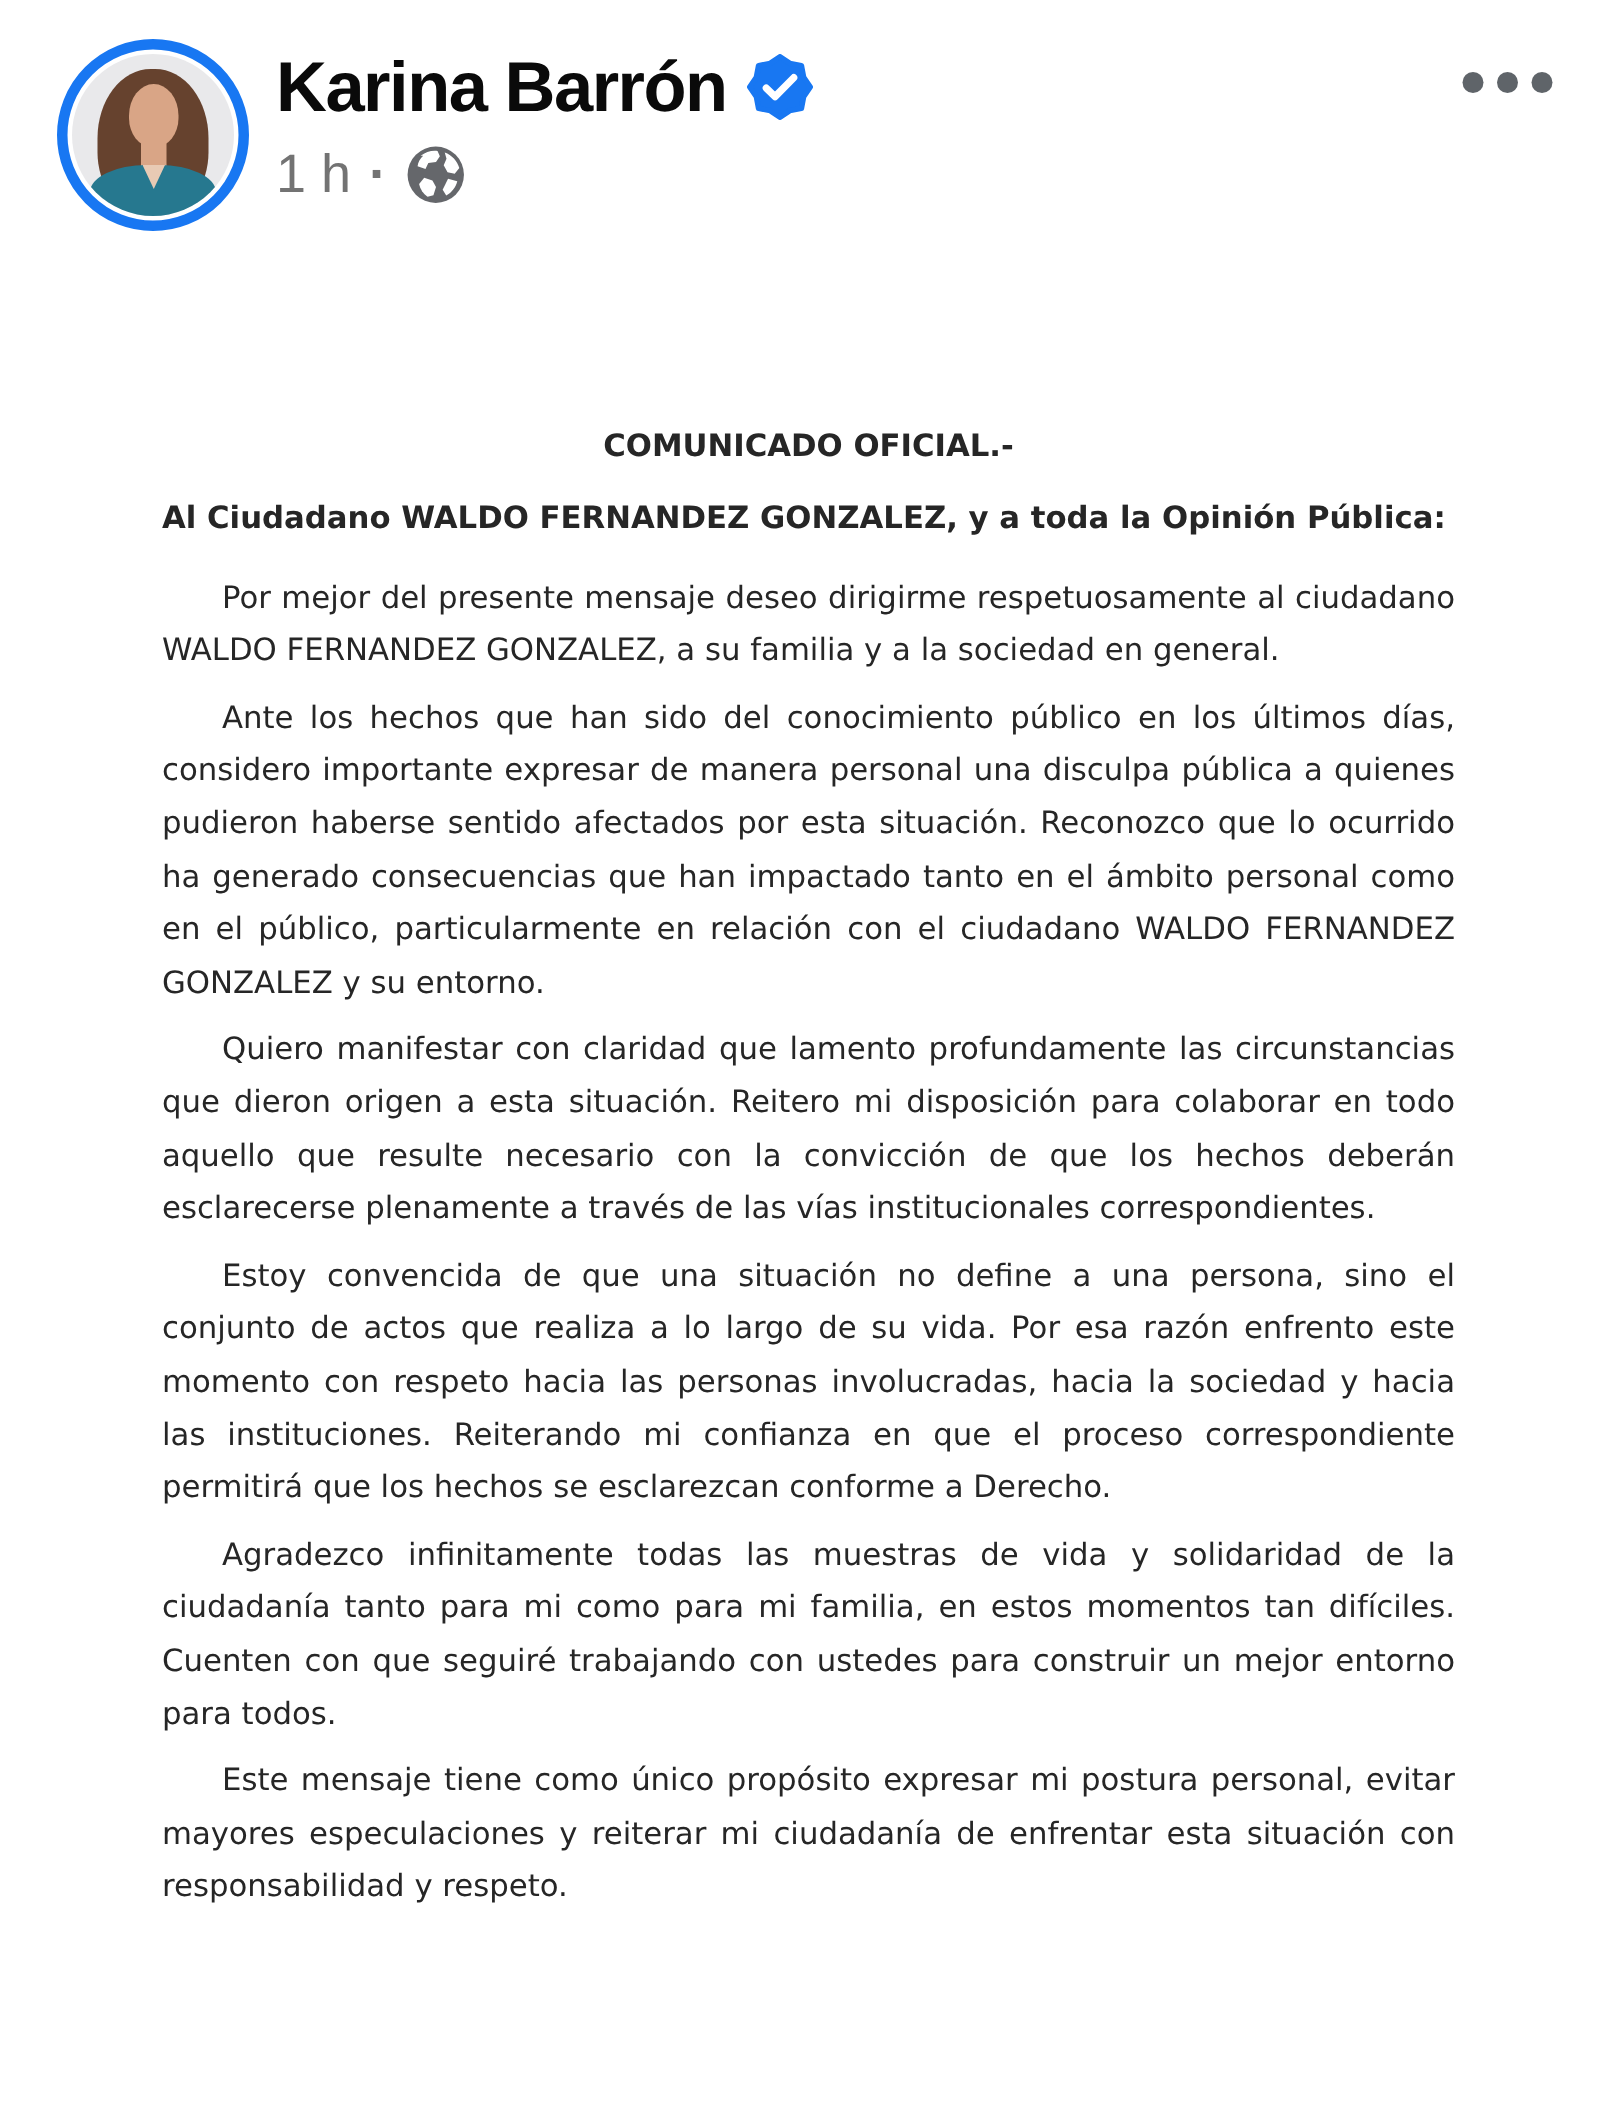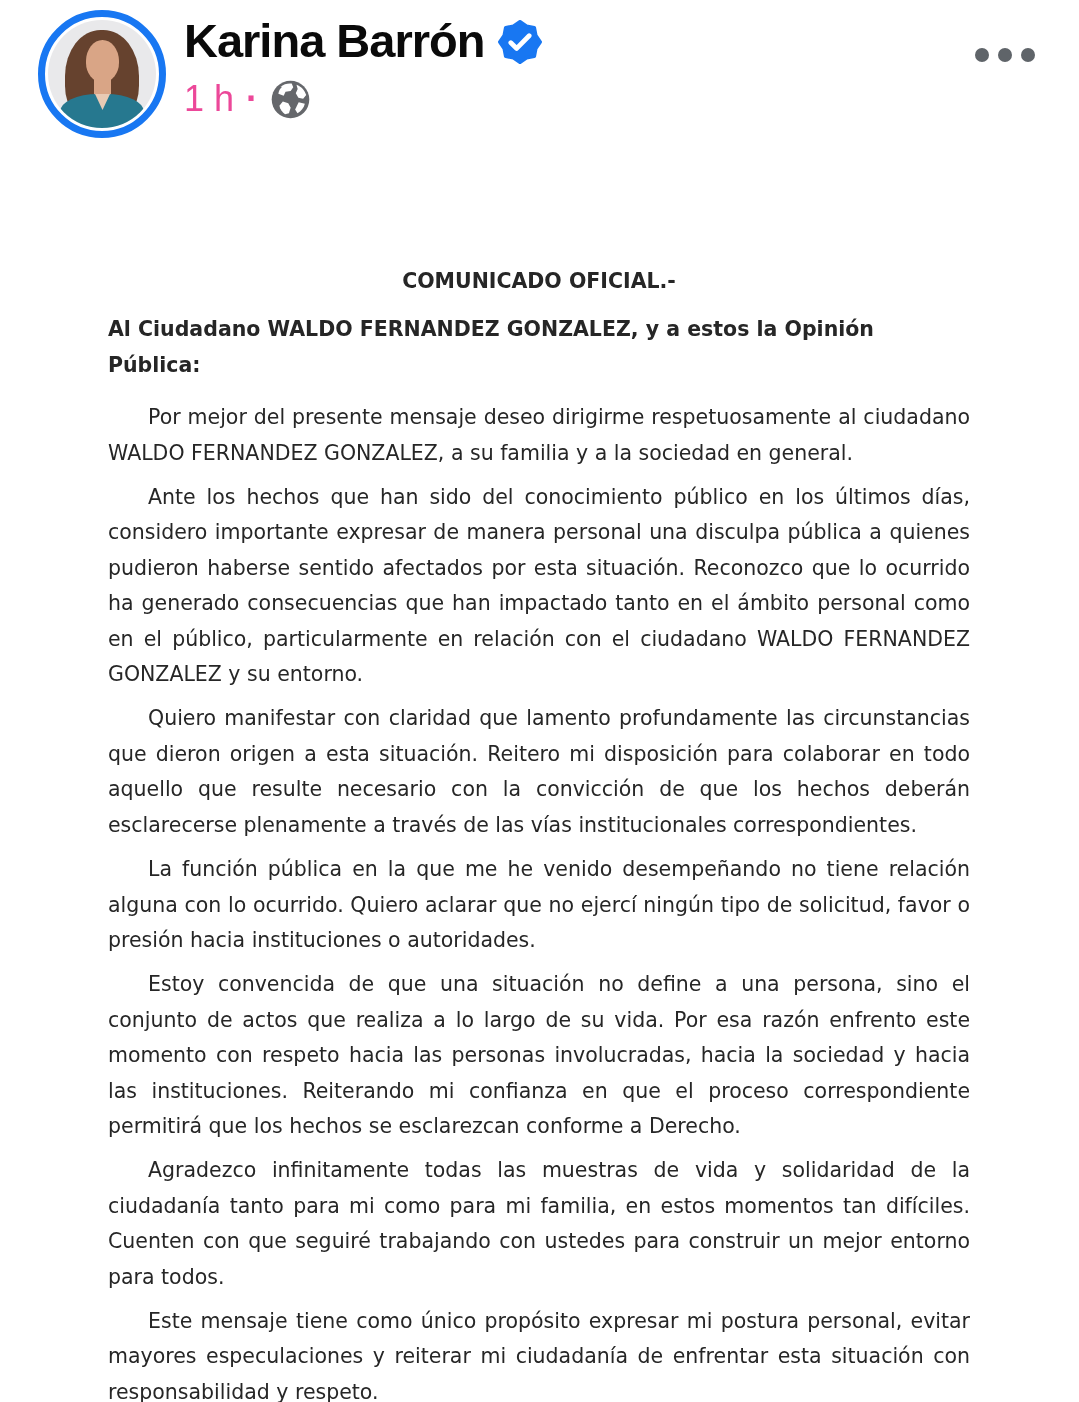--- a/index.html
+++ b/index.html
@@ -6,21 +6,21 @@
   html, body {
     width: 1079px; height: 1402px;
     background: #ffffff;
     overflow: hidden;
     font-family: "Liberation Sans", sans-serif;
   }
 
   
   .post-header {
     position: relative;
-    padding: 10px 36px 0 38px;
+    padding: 26px 36px 0 38px;
     display: flex;
     align-items: flex-start;
   }
   .avatar-ring {
     width: 128px; height: 128px;
     border: 7px solid #1877F2;
     border-radius: 50%;
     background: #ffffff;
     display: flex; align-items: center; justify-content: center;
     flex-shrink: 0;
@@ -70,21 +70,21 @@
     font-weight: 700;
     letter-spacing: -1px;
     color: #0a0a0a;
     cursor: pointer;
     line-height: 1.1;
   }
   .verified-badge { margin-left: 14px; margin-top: 6px; }
   .meta-row {
     margin-top: 10px;
     display: flex; align-items: center;
-    color: #ec4899;
+    color: #737373;
     font-size: 36px;
   }
   .meta-sep { margin: 0 12px; font-weight: 700; }
 
   .more-options {
     position: absolute;
     right: 38px; top: 42px;
     display: flex; gap: 9px;
     cursor: pointer;
     padding: 6px;
@@ -163,23 +163,22 @@
 
     <div class="more-options">
       <span class="dot"></span>
       <span class="dot"></span>
       <span class="dot"></span>
     </div>
   </div>
 
   <div class="document">
     <div class="doc-title">COMUNICADO OFICIAL.-</div>
-    <div class="doc-salutation">Al Ciudadano WALDO FERNANDEZ GONZALEZ, y a estos la Opinión Pública:</div>
+    <div class="doc-salutation">Al Ciudadano WALDO FERNANDEZ GONZALEZ, y a toda la Opinión Pública:</div>
     <p class="doc-paragraph">Por mejor del presente mensaje deseo dirigirme respetuosamente al ciudadano WALDO FERNANDEZ GONZALEZ, a su familia y a la sociedad en general.</p>
     <p class="doc-paragraph">Ante los hechos que han sido del conocimiento público en los últimos días, considero importante expresar de manera personal una disculpa pública a quienes pudieron haberse sentido afectados por esta situación. Reconozco que lo ocurrido ha generado consecuencias que han impactado tanto en el ámbito personal como en el público, particularmente en relación con el ciudadano WALDO FERNANDEZ GONZALEZ y su entorno.</p>
     <p class="doc-paragraph">Quiero manifestar con claridad que lamento profundamente las circunstancias que dieron origen a esta situación. Reitero mi disposición para colaborar en todo aquello que resulte necesario con la convicción de que los hechos deberán esclarecerse plenamente a través de las vías institucionales correspondientes.</p>
-    <p class="doc-paragraph">La función pública en la que me he venido desempeñando no tiene relación alguna con lo ocurrido. Quiero aclarar que no ejercí ningún tipo de solicitud, favor o presión hacia instituciones o autoridades.</p>
     <p class="doc-paragraph">Estoy convencida de que una situación no define a una persona, sino el conjunto de actos que realiza a lo largo de su vida. Por esa razón enfrento este momento con respeto hacia las personas involucradas, hacia la sociedad y hacia las instituciones. Reiterando mi confianza en que el proceso correspondiente permitirá que los hechos se esclarezcan conforme a Derecho.</p>
     <p class="doc-paragraph">Agradezco infinitamente todas las muestras de vida y solidaridad de la ciudadanía tanto para mi como para mi familia, en estos momentos tan difíciles. Cuenten con que seguiré trabajando con ustedes para construir un mejor entorno para todos.</p>
     <p class="doc-paragraph">Este mensaje tiene como único propósito expresar mi postura personal, evitar mayores especulaciones y reiterar mi ciudadanía de enfrentar esta situación con responsabilidad y respeto.</p>
   </div>
 
 </div>
 
 </body></html>

